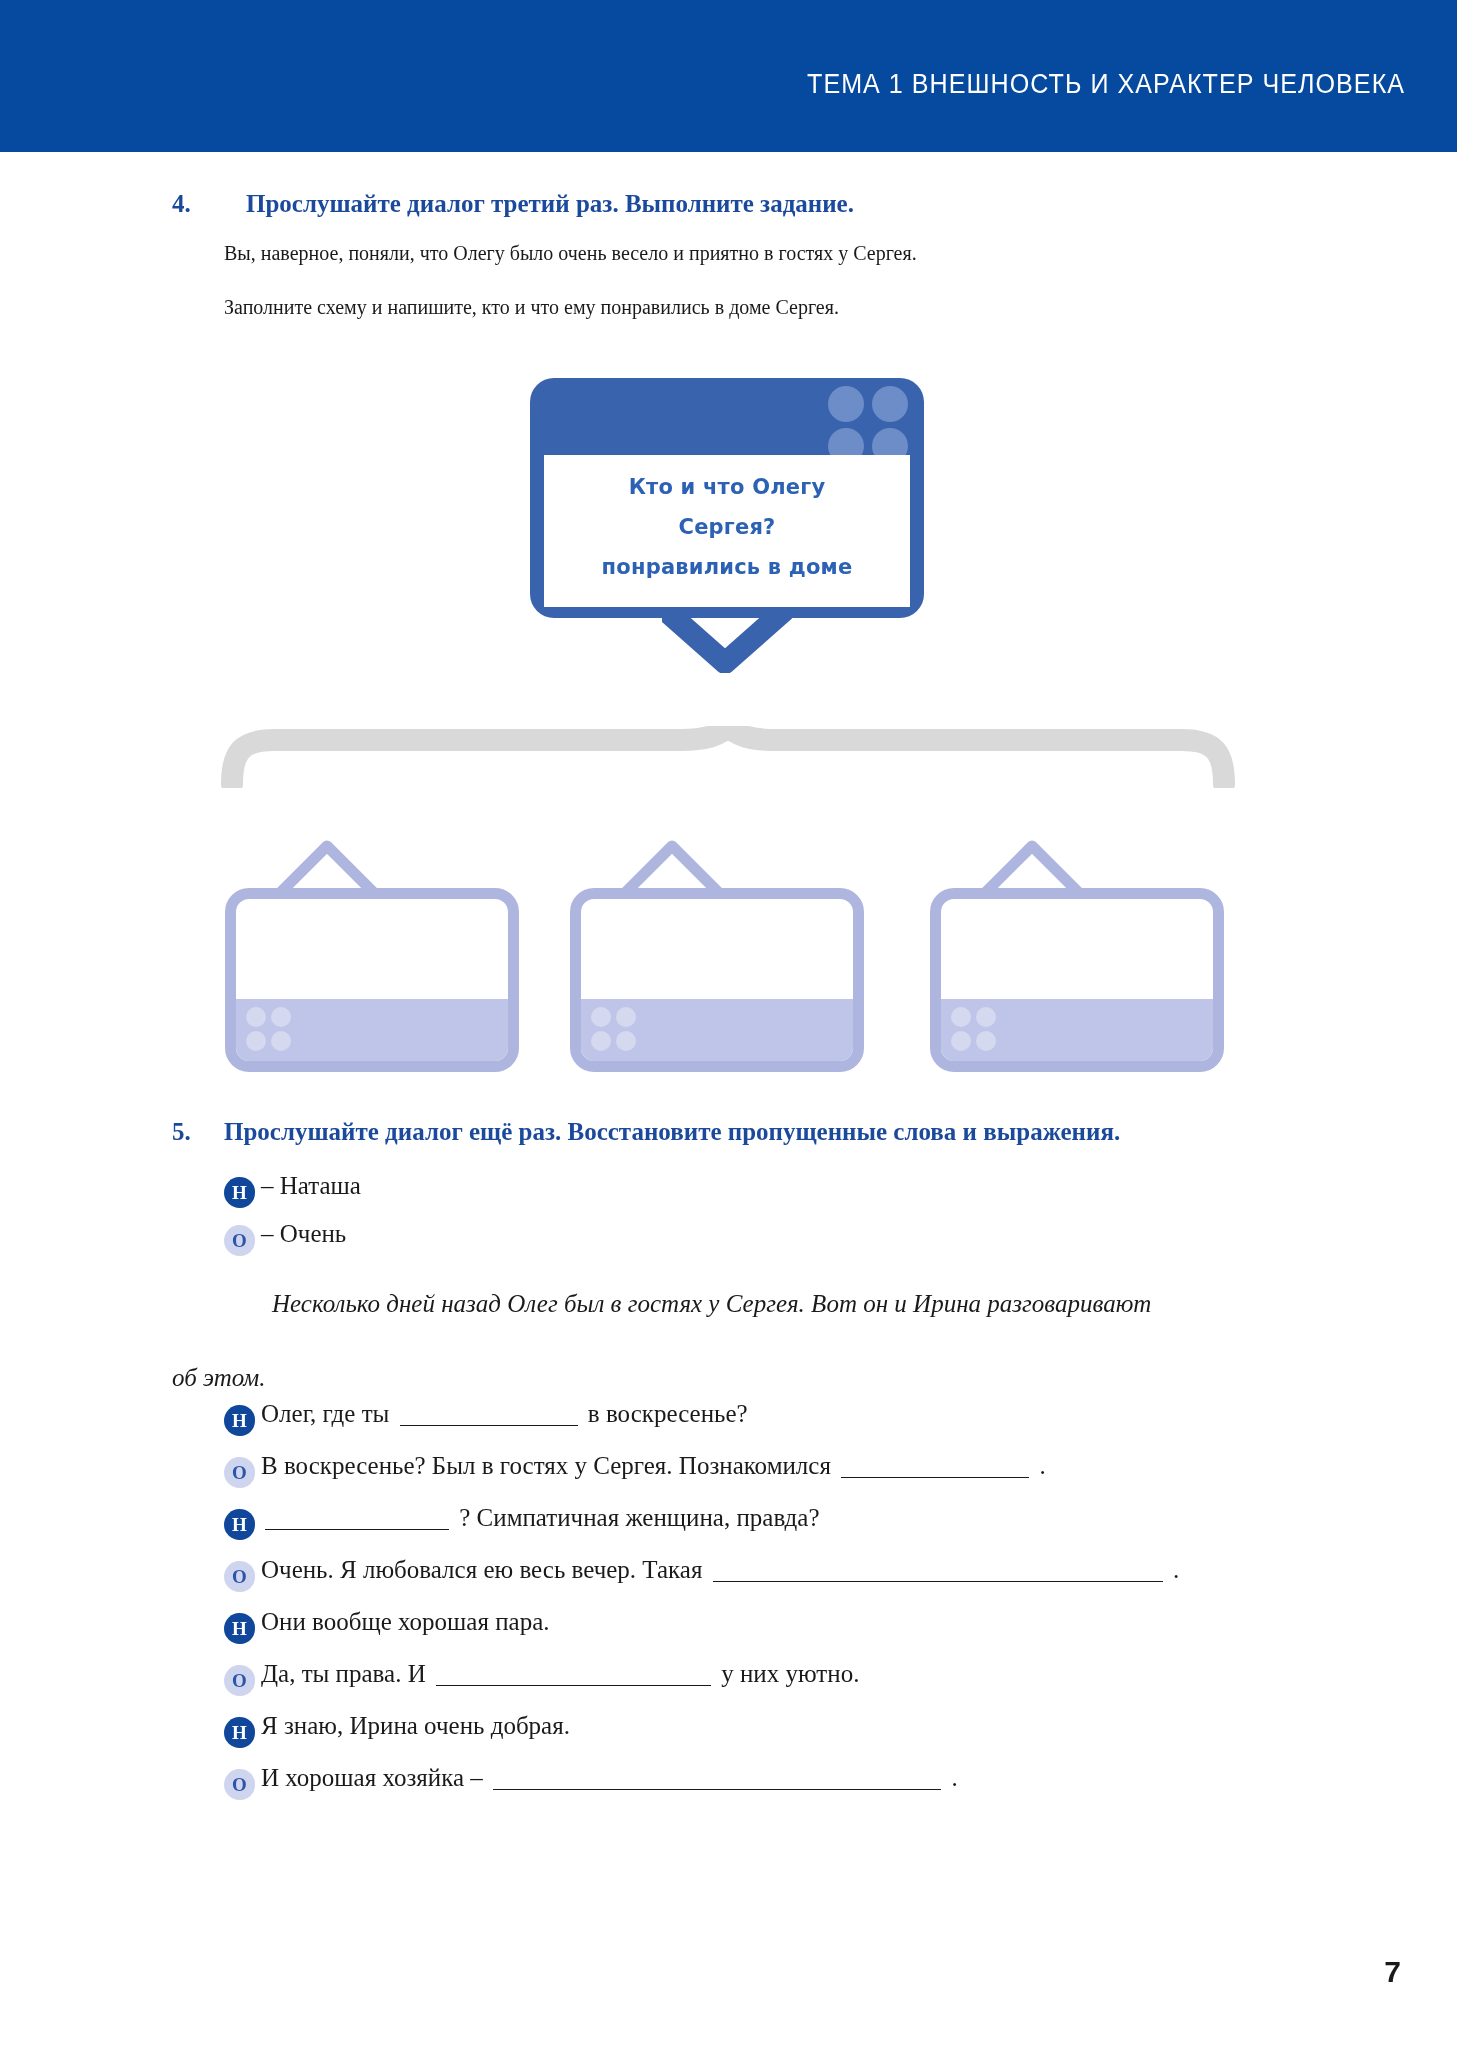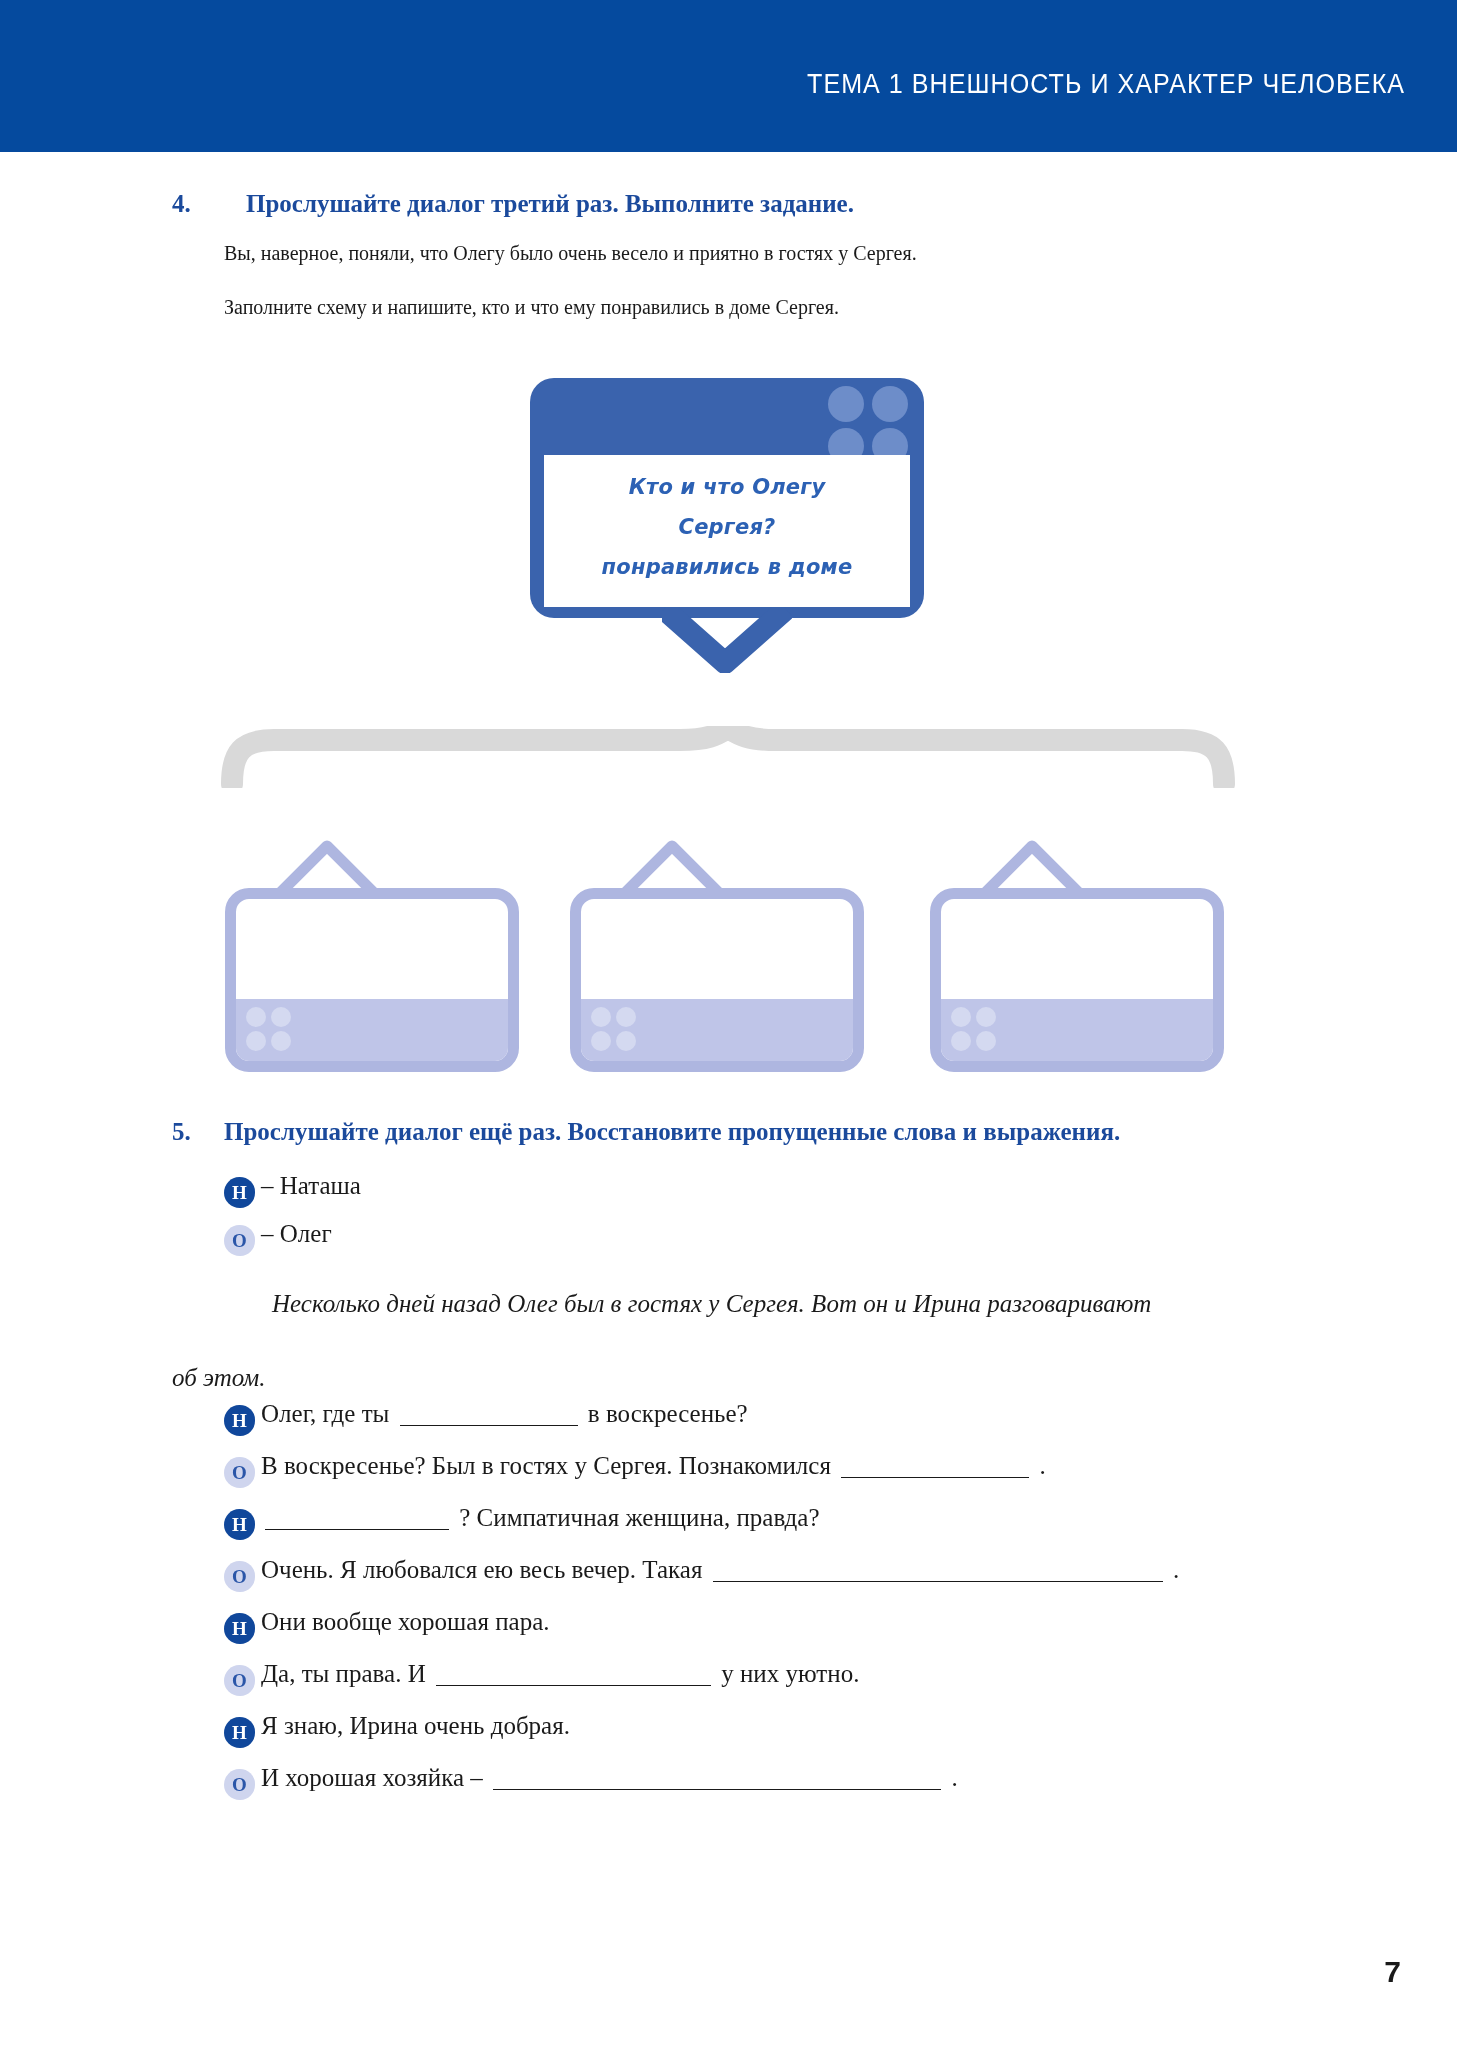--- a/index.html
+++ b/index.html
@@ -76,21 +76,20 @@
   .bubble-inner{
     position:absolute;left:14px;top:77px;
     width:366px;height:152px;
     background:#ffffff;
   }
   .bubble-text{
     position:absolute;left:0;top:12px;width:366px;
     text-align:center;
     color:#2C61B4;
     font-family:"DejaVu Sans", sans-serif;
-    font-style:italic;
     font-weight:bold;
     font-size:21px;
     line-height:40px;
     letter-spacing:0.2px;
   }
   .bubble-pointer{
     position:absolute;left:132px;top:229px;width:130px;height:66px;
   }
   .bubble-pointer svg{display:block;}
 
@@ -291,21 +290,21 @@
   </div>
 </div>
 
 <div class="task-num" id="t5-num">5.</div>
 <div class="task-title" id="t5-title">Прослушайте диалог ещё раз. Восстановите пропущенные слова и выражения.</div>
 
 <div class="legend-row" id="lg1">
   <span class="speaker n">Н</span><span>– Наташа</span>
 </div>
 <div class="legend-row" id="lg2">
-  <span class="speaker o">О</span><span>– Олег</span>
+  <span class="speaker o">О</span><span>– Очень</span>
 </div>
 
 <div class="intro">Несколько дней назад Олег был в гостях у Сергея. Вот он и Ирина разговаривают</div>
 <div class="intro2">об этом.</div>
 
 <div id="dialogue-list">
     <div class="dlg" style="top: 1398px;"><span class="speaker n">Н</span><span>Олег, где ты </span><span class="blank" style="width: 178px;"></span><span> в воскресенье?</span></div>
     <div class="dlg" style="top: 1450px;"><span class="speaker o">О</span><span>В воскресенье? Был в гостях у Сергея. Познакомился </span><span class="blank" style="width: 188px;"></span><span> .</span></div>
     <div class="dlg" style="top: 1502px;"><span class="speaker n">Н</span><span class="blank" style="width: 184px;"></span><span> ? Симпатичная женщина, правда?</span></div>
     <div class="dlg" style="top: 1554px;"><span class="speaker o">О</span><span>Очень. Я любовался ею весь вечер. Такая </span><span class="blank" style="width: 450px;"></span><span> .</span></div>

